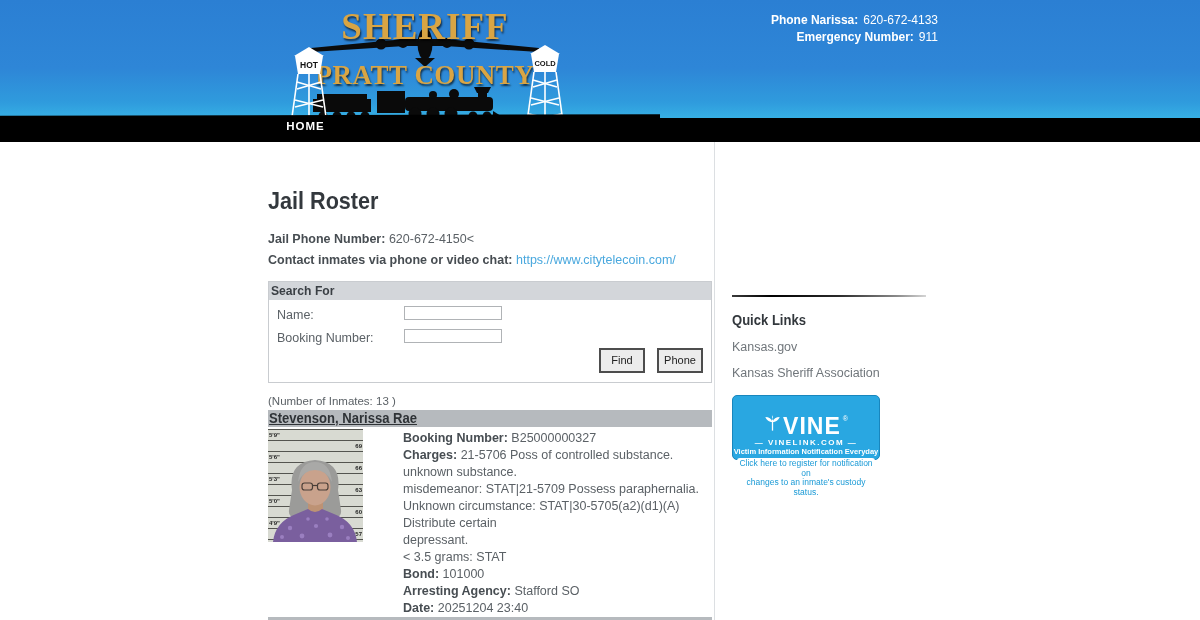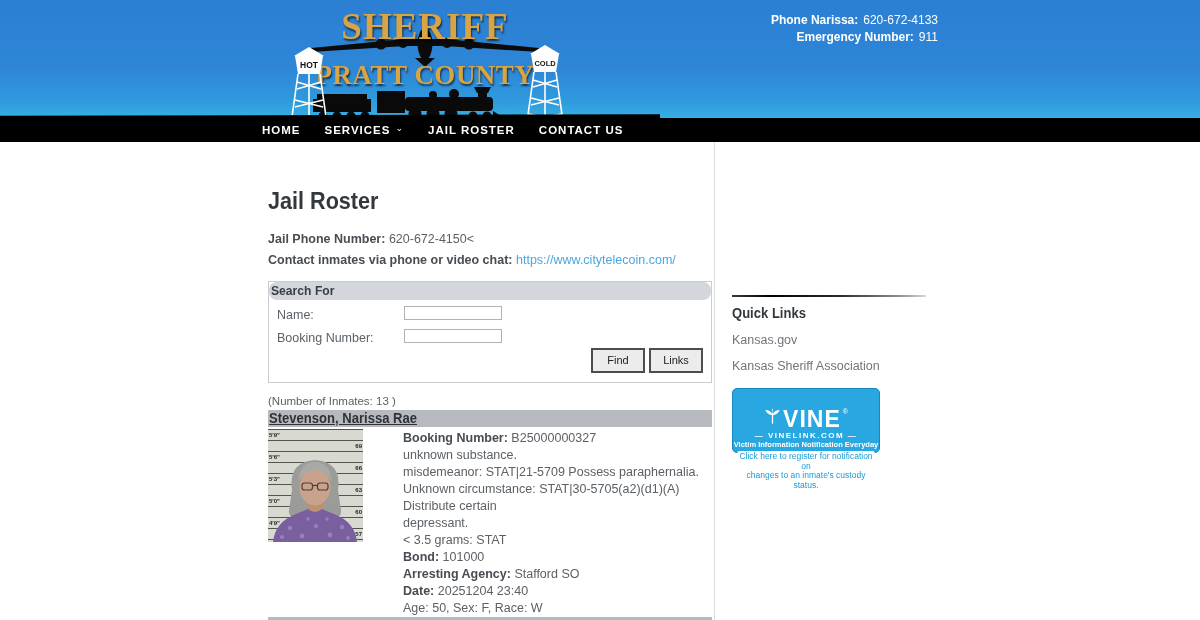--- a/index.html
+++ b/index.html
@@ -27,46 +27,46 @@
     font-family:"Liberation Serif", serif; font-weight:bold; font-size:27px; color:#d9a544;
     letter-spacing:0.5px; text-shadow:1px 2px 2px rgba(0,0,0,.65); white-space:nowrap; }
   .plane { position:absolute; left:24px; top:25px; width:236px; height:43px; }
   .train { position:absolute; left:28px; top:87px; width:228px; height:35px; }
   .tower { position:absolute; width:44px; height:80px; }
   .tower.left { left:4px; top:44px; }
   .tower.right { right:0px; top:42px; }
 
   
   .navbar { position:absolute; left:262px; bottom:2px; height:20px; display:flex;
-    align-items:center; gap:24px; }
+    align-items:center; gap:32px;flex-direction:column; }
   .nav-item { color:#fff; font-size:11.5px; font-weight:bold; letter-spacing:1px;
     cursor:pointer; display:flex; align-items:center; gap:5px; }
   .chev { font-size:9px; font-weight:normal; position:relative; top:-2px; }
 
   
   .content { position:relative; width:1200px; height:478px; background:#fff; }
   .vdivider { position:absolute; left:714px; top:0; width:1px; height:478px; background:#dcdfe2; }
 
   .main { position:absolute; left:268px; top:0; width:446px; height:478px; }
   .cond { display:inline-block; transform:scaleX(0.9); transform-origin:0 50%; }
 
   .page-title { margin-top:45px; font-size:24px; font-weight:bold; color:#33383d; }
   .info-line { margin-top:7px; font-size:12.5px; color:#5b6166; }
   .info-line:first-of-type { margin-top:17px; }
   .info-line b { color:#474d52; }
   .link { color:#49a8de; text-decoration:none; cursor:pointer; }
 
   .search-box { margin-top:14px; width:444px; border:1px solid #c9ccd0; background:#fff; }
   .search-head { height:18px; background:#d3d6da; padding:1px 2px 0 2px;
-    font-size:13.5px; font-weight:bold; color:#3a3f44; line-height:16px;border-radius:8px; }
+    font-size:13.5px; font-weight:bold; color:#3a3f44; line-height:16px; }
   .search-body { position:relative; height:82px; }
   .s-label { position:absolute; left:8px; font-size:12.5px; color:#5b6166; }
   .s-input { position:absolute; left:135px; width:98px; height:14px; border:1px solid #b0b3b6;
     font-size:11px; padding:0 3px; background:#fff; }
-  .btn { position:absolute; bottom:9px; width:54px; height:25px; background:#ececec;
+  .btn { position:absolute; bottom:9px; width:46px; height:25px; background:#ececec;
     border:2px solid #4d4d4d; font-size:11px; color:#222; line-height:21px;
     cursor:pointer; font-family:"Liberation Sans", sans-serif; }
   .btn-find { right:66px; }
   .btn-reset { right:8px; }
 
   .count-line { margin-top:12px; font-size:11.5px; color:#5b6166; }
   .name-bar { margin-top:3px; width:444px; height:17px; background:#b6babe; padding-left:1px;
     font-size:14.5px; font-weight:bold; color:#2e3236; line-height:16px; }
   .name-bar a { color:#2e3236; text-decoration:underline; cursor:pointer; }
 
@@ -81,21 +81,21 @@
   .details { margin-left:135px; padding-top:1px; font-size:12.5px; line-height:17px;
     color:#5b6166; width:310px; }
   .details b { color:#474d52; }
 
   .partial-bar { position:absolute; top:475px; left:0; width:444px; height:17px; background:#b6babe; }
 
   
   .sidebar { position:absolute; left:732px; top:0; width:198px; }
   .side-hr { margin-top:153px; width:194px; height:2px;
     background:linear-gradient(90deg,#3a3a3a 0%, #000 20%, #2a2a2a 55%, #8a8a8a 85%, #d5d5d5 100%); }
-  .quick-title { margin-top:8px; font-size:14.5px; font-weight:bold; color:#33383d; }
+  .quick-title { margin-top:15px; font-size:14.5px; font-weight:bold; color:#33383d; }
   .side-link { margin-top:12px; font-size:12.5px; color:#70767b; cursor:pointer; }
 
   .vine-box { margin-top:15px; width:148px; height:65px; background:#29a7e1;
     border:1px solid #1886bd; border-radius:5px; color:#fff; text-align:center;
     padding-top:18px; cursor:pointer; }
   .vine-row { display:flex; align-items:flex-start; justify-content:center; gap:2px; height:24px; }
   .vine-word { font-size:23px; font-weight:bold; letter-spacing:1px; line-height:24px; }
   .vine-reg { font-size:7px; line-height:10px; }
   .vine-domain { font-size:8px; font-weight:bold; letter-spacing:1.5px; line-height:9px; }
   .vine-tag { font-size:7.5px; font-weight:bold; line-height:9px; }
@@ -223,21 +223,21 @@
     </div>
 
     <div class="search-box">
       <div class="search-head"><span class="cond">Search For</span></div>
       <div class="search-body">
         <span class="s-label" style="top:8px">Name:</span>
         <input class="s-input" style="top: 6px;" type="text">
         <span class="s-label" style="top:31px">Booking Number:</span>
         <input class="s-input" style="top: 29px;" type="text">
         <button class="btn btn-find">Find</button>
-        <button class="btn btn-reset">Links</button>
+        <button class="btn btn-reset">Phone</button>
       </div>
     </div>
 
     <div class="count-line">(Number of Inmates: 13 )</div>
 
     <div class="name-bar">
       <span class="cond"><a>Stevenson, Narissa Rae</a></span>
     </div>
 
     <div class="inmate-row">
@@ -271,20 +271,21 @@
             <circle cx="70" cy="77" r="2.2"></circle>
               <circle cx="36" cy="69" r="1.8"></circle>
             <circle cx="55" cy="69" r="1.8"></circle>
               <circle cx="10" cy="87" r="2"></circle>
             <circle cx="76" cy="88" r="2"></circle>
           </g>
         </svg>
       </div>
       <div class="details">
         <div><b>Booking Number:</b> <span>B25000000327</span></div>
+        <div><b>Charges:</b> <span>21-5706 Poss of controlled substance.</span></div>
         <div><b></b><span>unknown substance.</span></div>
         <div><b></b><span>misdemeanor: STAT|21-5709 Possess paraphernalia.</span></div>
         <div><b></b><span>Unknown circumstance: STAT|30-5705(a2)(d1)(A) Distribute certain</span></div>
         <div><b></b><span>depressant.</span></div>
         <div><b></b><span>&lt; 3.5 grams: STAT</span></div>
         <div><b>Bond:</b> <span>101000</span></div>
         <div><b>Arresting Agency:</b> <span>Stafford SO</span></div>
         <div><b>Date:</b> <span>20251204 23:40</span></div>
         <div><b></b><span>Age: 50, Sex: F, Race: W</span></div>
       </div>

